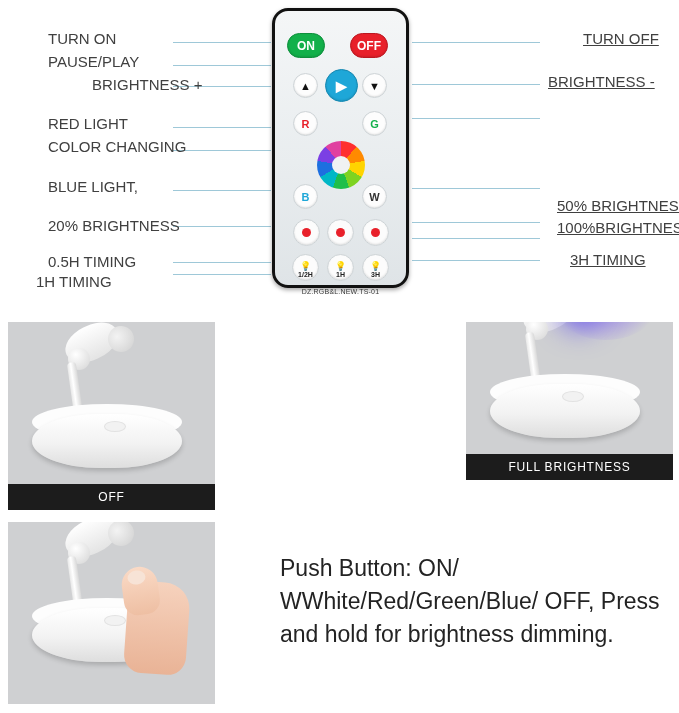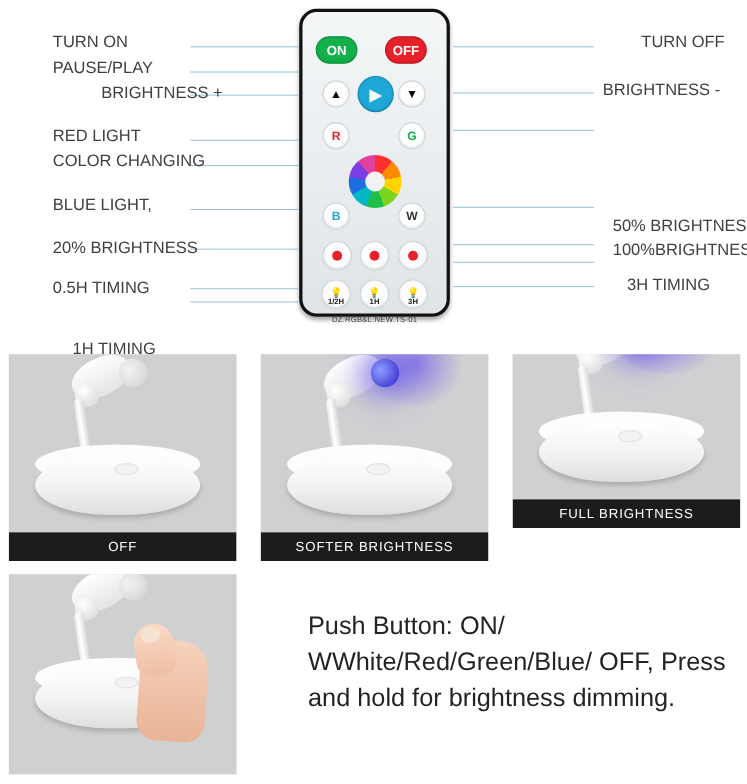--- a/index.html
+++ b/index.html
@@ -16,21 +16,21 @@
   
   .diagram{position:absolute;left:0;top:0;width:679px;height:315px;}
 
   .label{
     position:absolute;
     font-size:15px;
     line-height:23px;
     color:#404040;
     white-space:nowrap;
   }
-  .label.right{text-align:center;}
+  .label.right{text-align:center;text-decoration:underline;}
 
   .leader{
     position:absolute;
     height:0;
     border-top:1px solid #9ec8d8;
   }
 
   
   .remote{
     position:absolute;
@@ -221,21 +221,21 @@
     <div class="leader" style="left:412px;top:260px;width:128px;"></div>
 
     <div class="label" style="left:48px;top:27px;">TURN ON</div>
     <div class="label" style="left:48px;top:50px;">PAUSE/PLAY</div>
     <div class="label" style="left:48px;top:73px;margin-left:44px;">BRIGHTNESS +</div>
     <div class="label" style="left:48px;top:112px;">RED LIGHT</div>
     <div class="label" style="left:48px;top:135px;">COLOR CHANGING</div>
     <div class="label" style="left:48px;top:175px;">BLUE LIGHT,</div>
     <div class="label" style="left:48px;top:214px;">20% BRIGHTNESS</div>
     <div class="label" style="left:48px;top:250px;">0.5H TIMING</div>
-    <div class="label" style="left:66px;top:270px;margin-top:36px;">1H TIMING</div>
+    <div class="label" style="left:36px;top:270px;">1H TIMING</div>
 
     <div class="label right" style="left:583px;top:27px;">TURN OFF</div>
     <div class="label right" style="left:548px;top:70px;">BRIGHTNESS -</div>
     <div class="label right" style="left:557px;top:194px;">50% BRIGHTNESS</div>
     <div class="label right" style="left:557px;top:216px;">100%BRIGHTNESS</div>
     <div class="label right" style="left:570px;top:248px;">3H TIMING</div>
 
     <div class="remote">
       <div class="rbtn big on">ON</div>
       <div class="rbtn big off">OFF</div>
@@ -285,33 +285,20 @@
       <div class="bulb"></div>
       <div class="joint"></div>
       <div class="stem"></div>
       <div class="base-top"></div>
       <div class="base"></div>
       <div class="pbutton"></div>
     </div>
     <div class="caption">OFF</div>
   </div>
 
-  <div class="card card2">
-    <div class="lamp">
-      <div class="glow"></div>
-      <div class="head"></div>
-      <div class="bulb blue"></div>
-      <div class="joint"></div>
-      <div class="stem"></div>
-      <div class="base-top"></div>
-      <div class="base"></div>
-      <div class="pbutton"></div>
-    </div>
-    <div class="caption">SOFTER BRIGHTNESS</div>
-  </div>
 
   <div class="card card3">
     <div class="lamp">
       <div class="glow strong"></div>
       <div class="head"></div>
       <div class="bulb blue"></div>
       <div class="joint"></div>
       <div class="stem"></div>
       <div class="base-top"></div>
       <div class="base"></div>

